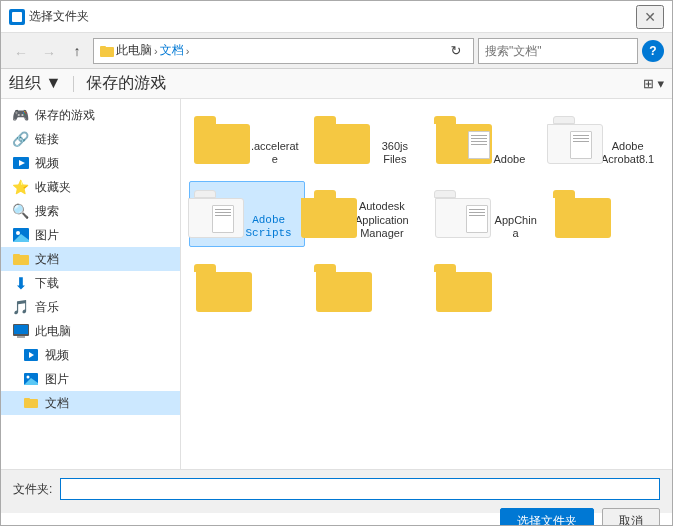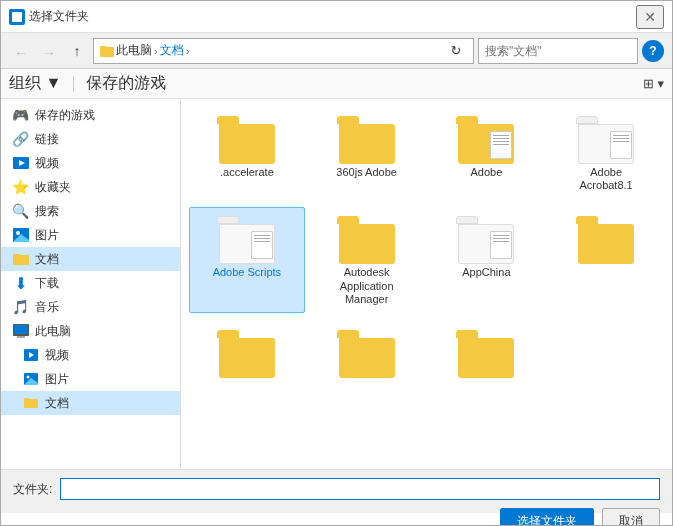--- a/index.html
+++ b/index.html
@@ -76,34 +76,34 @@
     
     .file-area {
       flex: 1; overflow-y: auto; overflow-x: hidden; background: #fff;
       padding: 8px;
     }
     .file-grid {
       display: grid; grid-template-columns: repeat(4, 1fr);
       gap: 8px 4px;
     }
     .file-item {
-      display: flex; flex-direction: column; align-items: center;
+      display: flex; flex-direction: row; align-items: flex-end;
       padding: 6px 4px; cursor: pointer; border: 1px solid transparent;
       border-radius: 2px; min-width: 0;
     }
     .file-item.selected { background: #cce8ff; border-color: #66b8ff; }
 
     
     .folder-icon { position: relative; width: 60px; height: 50px; display: flex; align-items: flex-end; justify-content: center; margin-bottom: 2px; }
     .folder-body { width: 56px; height: 40px; background: #f5c842; border-radius: 0 3px 3px 3px; position: absolute; bottom: 0; }
     .folder-tab { width: 22px; height: 8px; background: #f5c842; border-radius: 3px 3px 0 0; position: absolute; bottom: 40px; left: 0; }
     .folder-white-body { background: #f8f8f8 !important; border: 1px solid #ddd; }
 
     .file-label { font-size: 11px; color: #333; text-align: center; word-break: break-word; max-width: 80px; line-height: 1.2; }
-    .file-label.selected-label { color: #0078d4; }
+    .file-label.selected-label { color: #0078d4; font-family: Liberation Mono, monospace; }
 
     
     .sidebar::-webkit-scrollbar { width: 8px; }
     .sidebar::-webkit-scrollbar-track { background: #f0f0f0; }
     .sidebar::-webkit-scrollbar-thumb { background: #bbb; border-radius: 4px; }
 
     
     .file-area::-webkit-scrollbar { width: 8px; }
     .file-area::-webkit-scrollbar-track { background: #f0f0f0; }
     .file-area::-webkit-scrollbar-thumb { background: #bbb; border-radius: 4px; }
@@ -273,21 +273,21 @@
           <div class="folder-body"></div>
         </div>
         <span class="file-label">.accelerate</span>
       </div>
 
       <div class="file-item">
         <div class="folder-icon">
           <div class="folder-tab"></div>
           <div class="folder-body"></div>
         </div>
-        <span class="file-label">360js Adobe</span>
+        <span class="file-label">360js Files</span>
       </div>
 
       <div class="file-item">
         <div class="folder-icon" style="position:relative;">
           <div class="folder-tab"></div>
           <div class="folder-body"></div>
           <div style="position:absolute;bottom:5px;right:4px;width:22px;height:28px;background:#fff;border:1px solid #ccc;border-radius:1px;z-index:2;display:flex;flex-direction:column;gap:2px;padding:3px 2px;">
             <div style="height:1px;background:#aaa;"></div>
             <div style="height:1px;background:#aaa;"></div>
             <div style="height:1px;background:#aaa;"></div>

